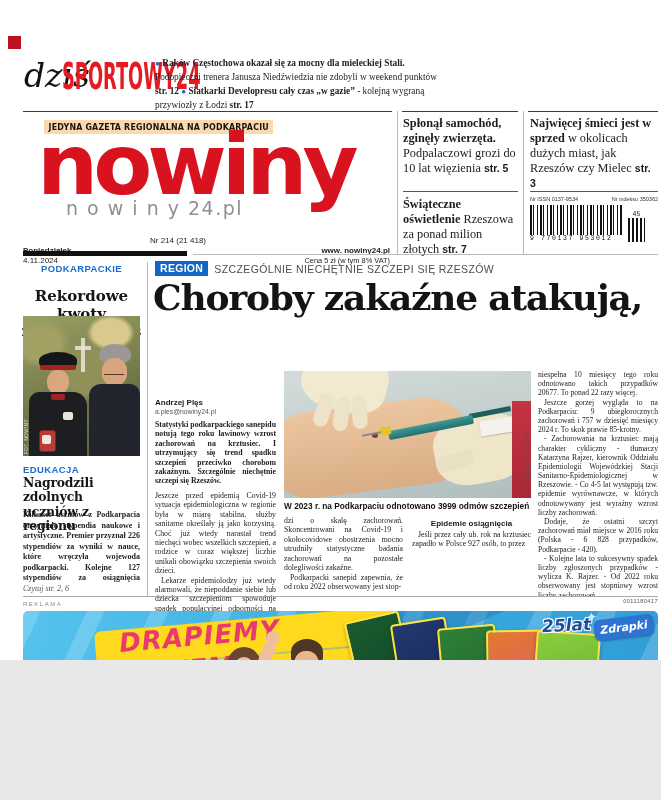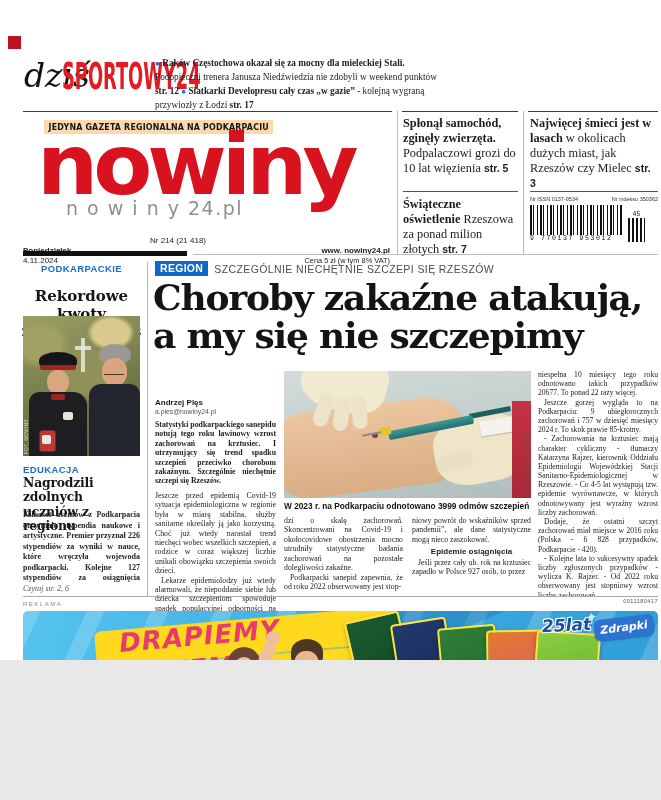--- a/index.html
+++ b/index.html
@@ -201,21 +201,21 @@
     <div class="b">www. nowiny24.pl</div>
     <div style="font-size:7.4px;">Cena 5 zł (w tym 8% VAT)</div>
   </div>
   <div class="thickbar"></div>
   <div class="thinline"></div>
 
   <div class="abs brief" style="left:403px;top:116px;width:115px;"><span class="b">Spłonął samochód, zginęły zwierzęta.</span><span> Podpalaczowi grozi do 10 lat więzienia </span><span class="pg">str. 5</span></div>
   <div class="rule" style="left:403px;top:191px;width:115px;background:#555;"></div>
   <div class="abs brief" style="left:403px;top:197px;width:115px;"><span class="b">Świąteczne oświetlenie</span><span> Rzeszowa za ponad milion złotych </span><span class="pg">str. 7</span></div>
 
-  <div class="abs brief" style="left:530px;top:116px;width:128px;"><span class="b">Najwięcej śmieci jest w lasach</span><span> w okolicach dużych miast, jak Rzeszów czy Mielec </span><span class="pg">str. 3</span></div>
+  <div class="abs brief" style="left:530px;top:116px;width:128px;"><span class="b">Najwięcej śmieci jest w sprzed</span><span> w okolicach dużych miast, jak Rzeszów czy Mielec </span><span class="pg">str. 3</span></div>
   <div class="rule" style="left:530px;top:191px;width:128px;background:#555;"></div>
   <div class="abs" style="left:530px;top:196px;width:128px;">
     <div style="display:flex;justify-content:space-between;">
       <span class="bc-tiny">Nr ISSN 0137-9534</span>
       <span class="bc-tiny">Nr indeksu 350362</span>
     </div>
     <div style="display:flex;align-items:flex-end;gap:5px;margin-top:3px;">
       <div>
         <div class="bars" style="width:93px;"></div>
         <div class="digits">9 770137 953012</div>
@@ -258,21 +258,20 @@
   <div class="abs more" style="left:23px;top:584px;">Czytaj str. 2, 6</div>
 
   <div class="vrule" style="left:147px;top:262px;height:334px;"></div>
 
   <div class="abs" style="left:155px;top:261px;display:flex;align-items:center;gap:6px;">
     <span class="badge">REGION</span>
     <span class="kicker">SZCZEGÓLNIE NIECHĘTNIE SZCZEPI SIĘ RZESZÓW</span>
   </div>
   <div class="abs headline" style="left:153px;top:278px;width:508px;">
     <div>Choroby zakaźne atakują,</div>
-    <div>a my się nie szczepimy</div>
   </div>
 
   <div class="abs colbody" style="left:155px;top:370px;width:121px;height:226px;margin-top:28px;">
     <div class="byname">Andrzej Plęs</div>
     <div class="bymail">a.ples@nowiny24.pl</div>
     <p class="lead">Statystyki podkarpackiego sanepidu notują tego roku lawinowy wzrost zachorowań na krztusiec. I utrzymujący się trend spadku szczepień przeciwko chorobom zakaźnym. Szczególnie niechętnie szczepi się Rzeszów.</p>
     <p>Jeszcze przed epidemią Covid-19 sytuacja epidemiologiczna w regionie była w miarę stabilna, służby sanitarne określały ją jako korzystną. Choć już wtedy narastał trend niechęci wobec wszelkich szczepień, a rodzice w coraz większej liczbie unikali obowiązku szczepienia swoich dzieci.</p>
     <p class="ind">Lekarze epidemiolodzy już wtedy alarmowali, że niepoddanie siebie lub dziecka szczepieniom spowoduje spadek populacyjnej odporności na choroby zakaźne.</p>
     <p class="ind">Czas pandemii jest niezmiennie trudny do zinterpretowania, jeśli cho-</p>
   </div>
@@ -294,21 +293,20 @@
     <div class="sleeve"></div>
     <div class="vcredit">FOT. KRZYSZTOF KAPICA</div>
   </div>
   <div class="abs caption" style="left:284px;top:501px;width:247px;">W 2023 r. na Podkarpaciu odnotowano 3999 odmów szczepień</div>
 
   <div class="abs colbody" style="left:284px;top:516px;width:119px;height:80px;">
     <p>dzi o skalę zachorowań. Skoncentrowani na Covid-19 i okołocovidowe obostrzenia mocno utrudniły statystyczne badania zachorowań na pozostałe dolegliwości zakaźne.</p>
     <p class="ind">Podkarpacki sanepid zapewnia, że od roku 2022 obserwowany jest stop-</p>
   </div>
   <div class="abs colbody" style="left:412px;top:516px;width:119px;height:80px;">
-    <p>niowy powrót do wskaźników sprzed pandemii”, ale dane statystyczne mogą nieco zaszokować.</p>
     <p class="subhead">Epidemie osiągnięcia</p>
     <p class="ind">Jeśli przez cały ub. rok na krztusiec zapadło w Polsce 927 osób, to przez</p>
   </div>
 
   <div class="abs colbody" style="left:538px;top:370px;width:120px;height:226px;font-size:7.6px;">
     <p>niespełna 10 miesięcy tego roku odnotowano takich przypadków 20677. To ponad 22 razy więcej.</p>
     <p class="ind">Jeszcze gorzej wygląda to na Podkarpaciu: 9 ubiegłorocznych zachorowań i 757 w dziesięć miesięcy 2024 r. To skok prawie 85-krotny.</p>
     <p class="ind">- Zachorowania na krztusiec mają charakter cykliczny - tłumaczy Katarzyna Rajzer, kierownik Oddziału Epidemiologii Wojewódzkiej Stacji Sanitarno-Epidemiologicznej w Rzeszowie. - Co 4-5 lat występują tzw. epidemie wyrównawcze, w których odnotowywany jest wyraźny wzrost liczby zachorowań.</p>
     <p class="ind">Dodaje, że ostatni szczyt zachorowań miał miejsce w 2016 roku (Polska - 6 828 przypadków, Podkarpacie - 420).</p>
     <p class="ind">- Kolejne lata to sukcesywny spadek liczby zgłoszonych przypadków - wylicza K. Rajzer. - Od 2022 roku obserwowany jest stopniowy wzrost liczby zachorowań.</p>

